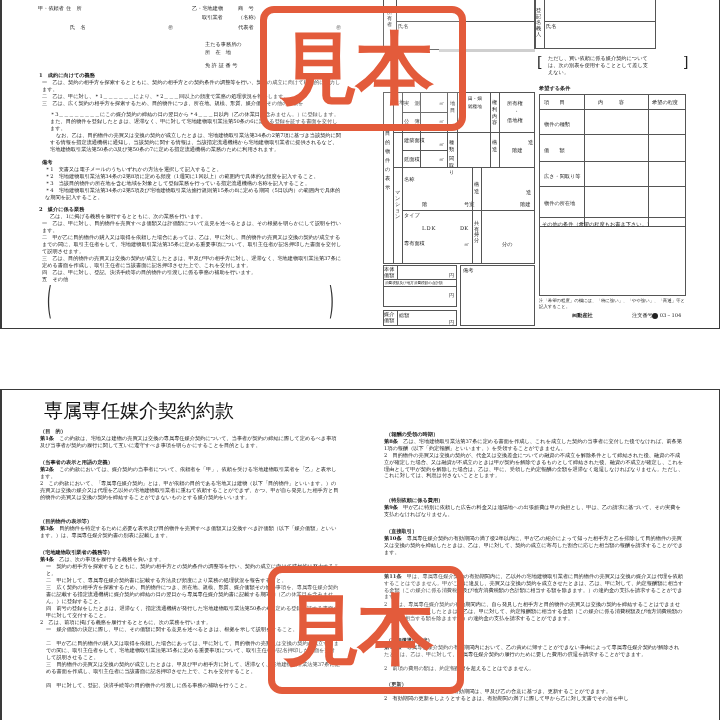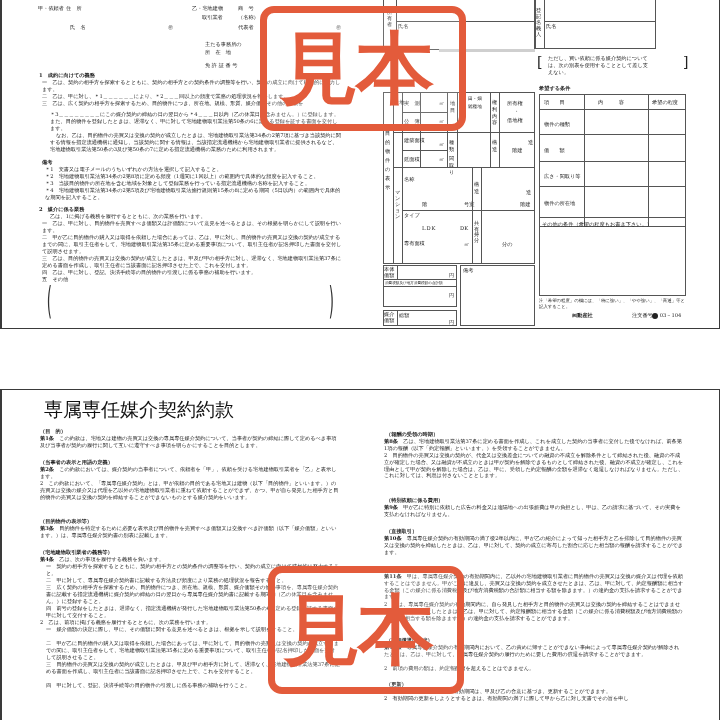--- a/index.html
+++ b/index.html
@@ -14,21 +14,21 @@
     .tb { font-weight: bold; }
     .wrap { white-space: normal; }
 
     
     .box { position: absolute; border: 0.8px solid #555; }
     .hline { position: absolute; height: 0; border-top: 0.8px solid #555; }
     .vline { position: absolute; width: 0; border-left: 0.8px solid #555; }
 
     .paren { position: absolute; font-size: 38px; line-height: 38px; color: #333; font-family: "DejaVu Sans", sans-serif; transform: scaleX(0.35); }
 
-    .title-big { position: absolute; font-size: 19px; line-height: 22px; font-family: Liberation Mono, monospace; color: #111; letter-spacing: 0px; }
+    .title-big { position: absolute; font-size: 19px; line-height: 22px; font-family: Liberation Serif, serif; color: #111; letter-spacing: 0px; }
 
     
     .stamp { position: absolute; border: 7px solid #e35b3b; border-radius: 14px; background: rgba(255,255,255,0.15); }
     .stamp-text { position: absolute; color: #e35b3b; font-family: "DejaVu Sans", sans-serif; font-weight: bold; font-size: 62px; line-height: 62px; letter-spacing: -2px; }
 
     .sep-bar { position: absolute; background: #cfcfcf; height: 3px; }
     .circ { display:inline-block; width:6px; height:6px; border-radius:50%; background:#222; vertical-align:middle; }
   </style>
 </head>
 <body>

